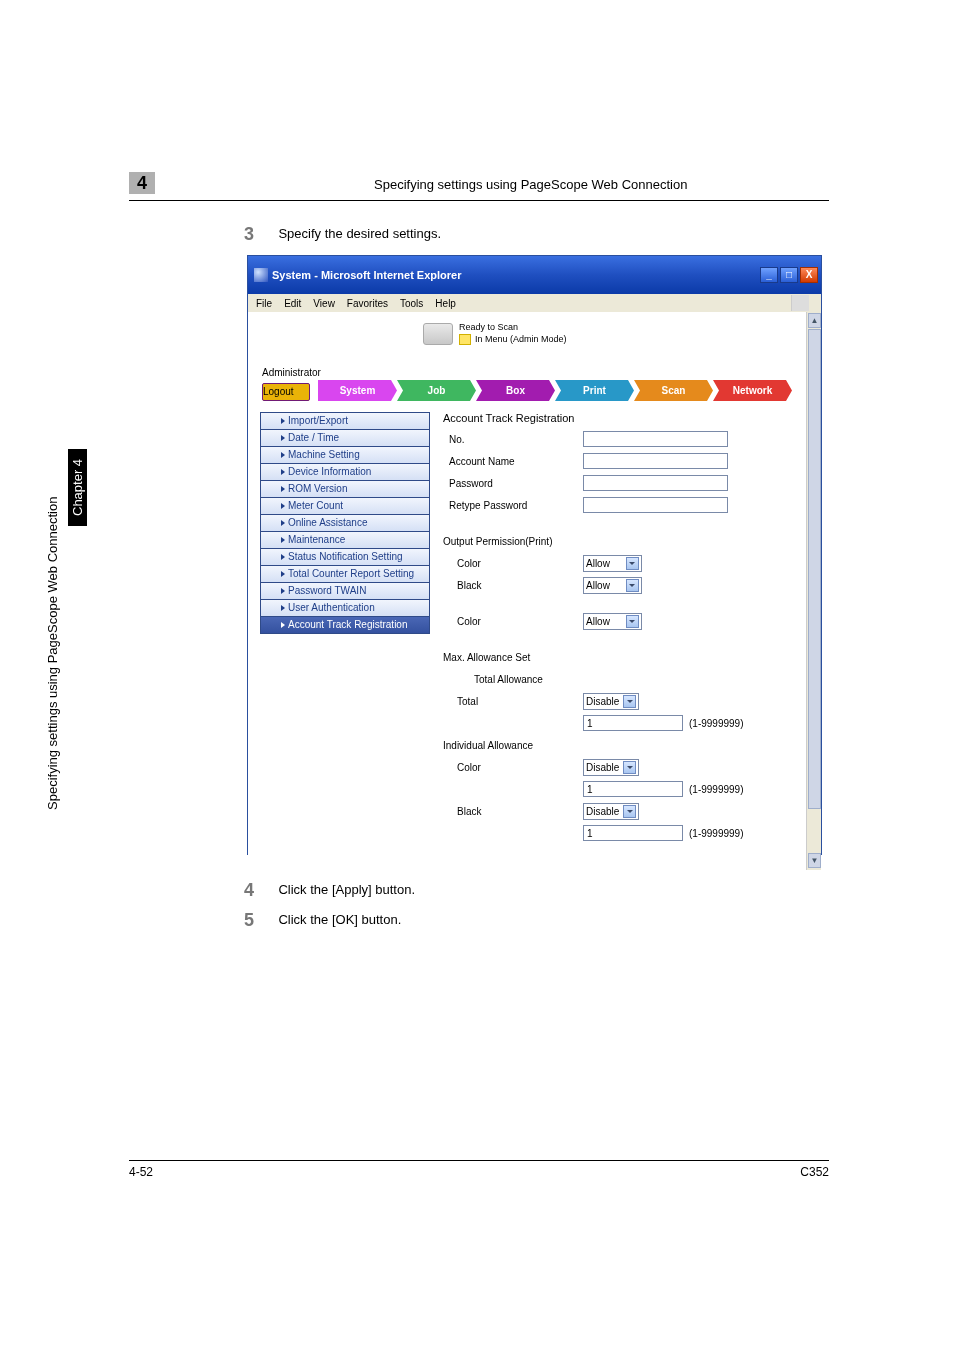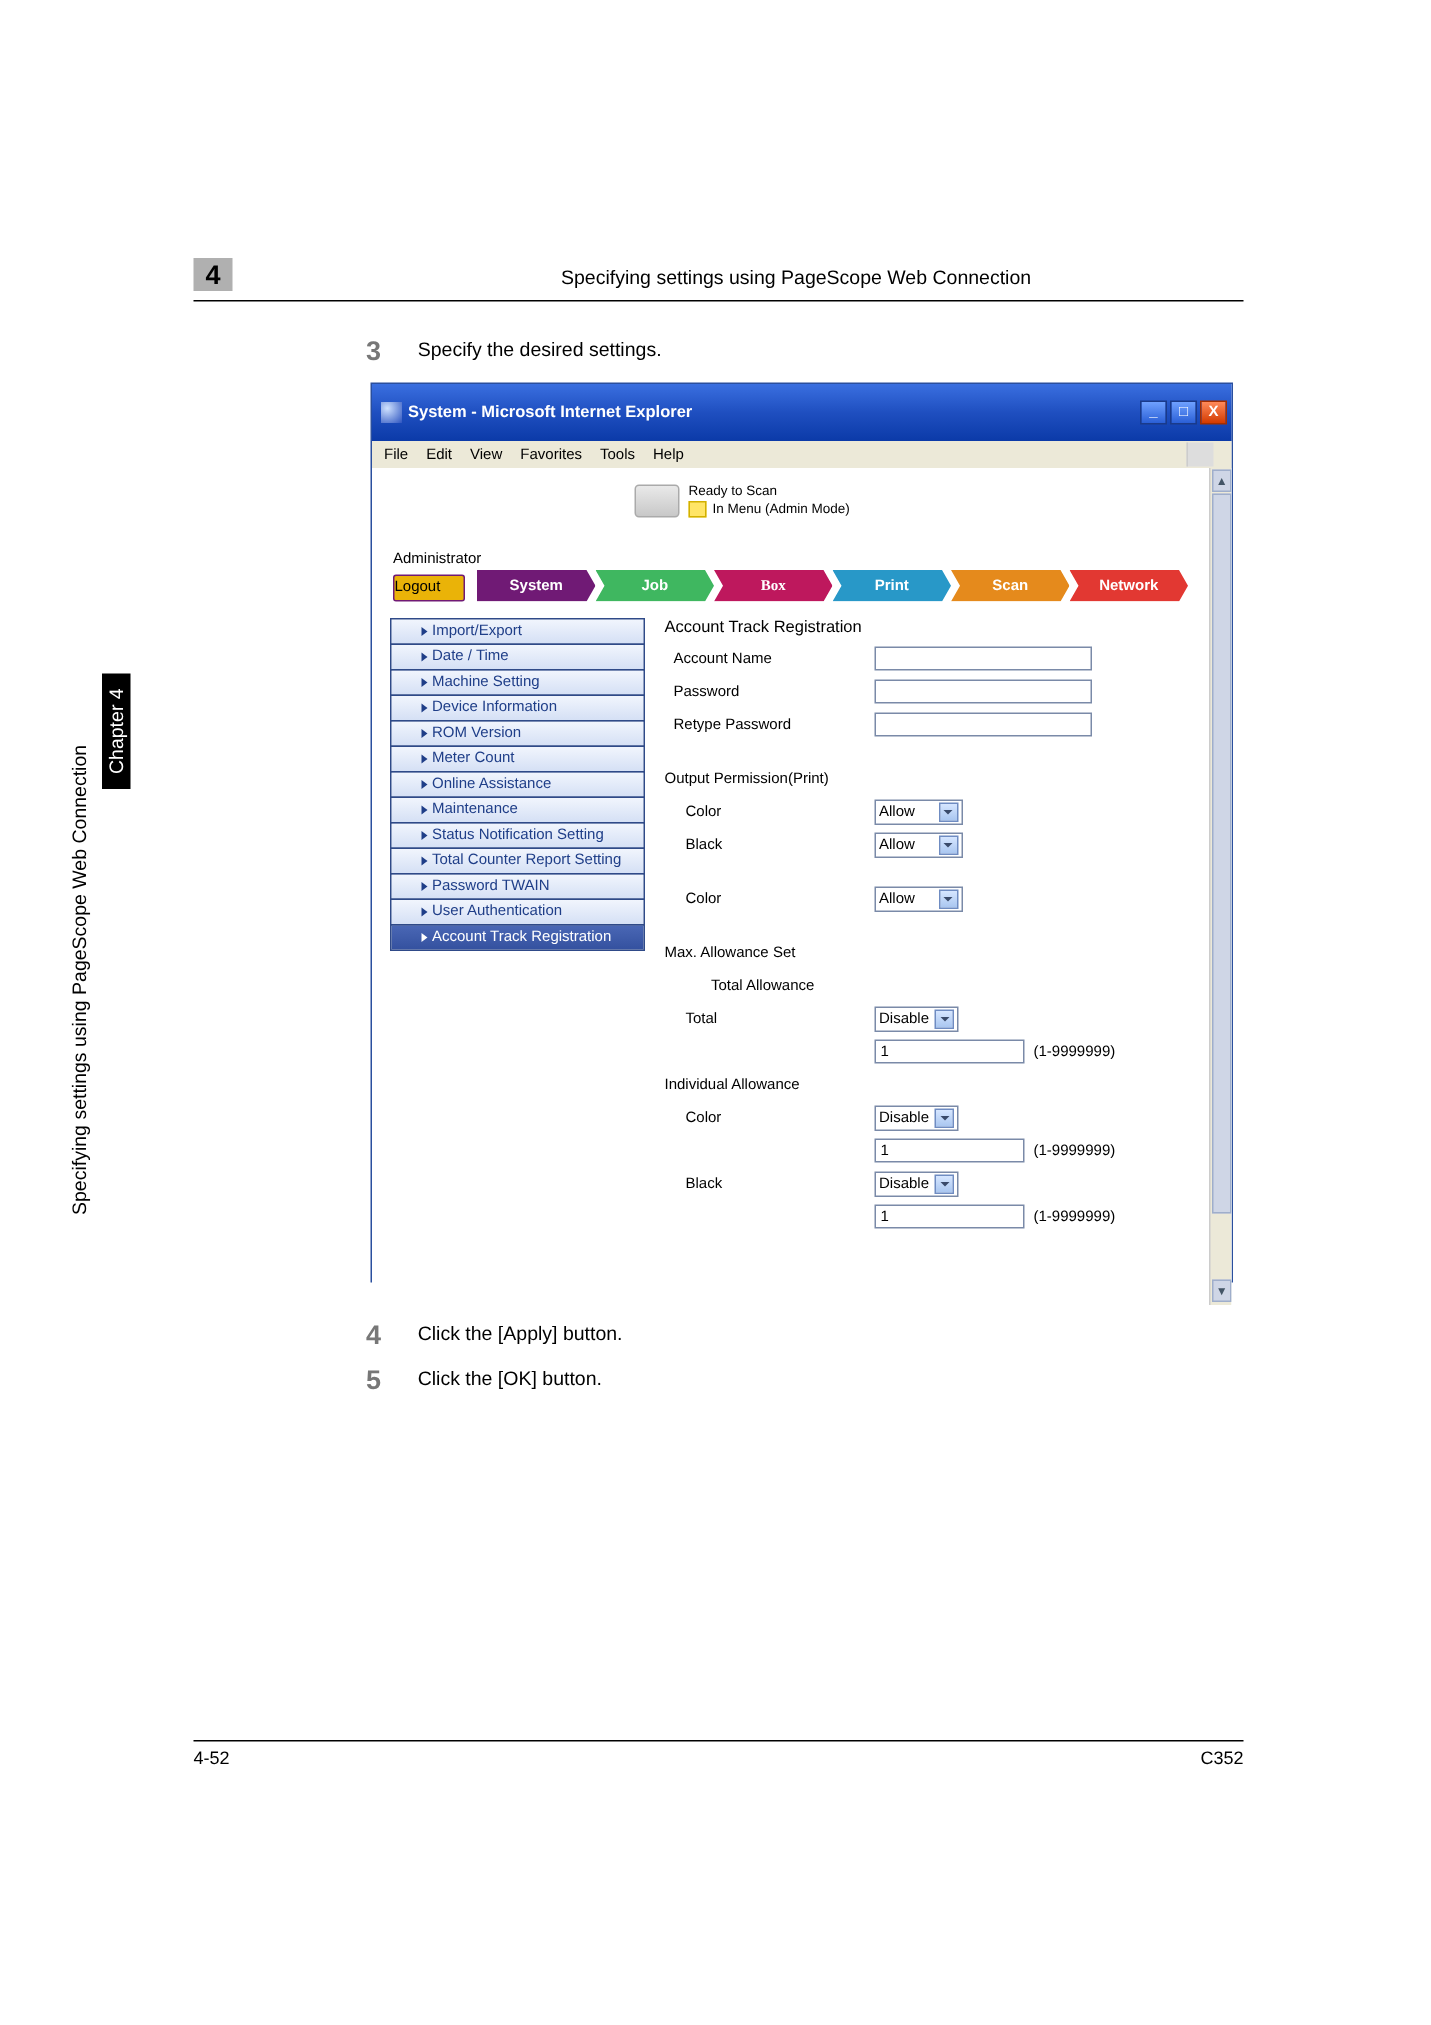--- a/index.html
+++ b/index.html
@@ -183,23 +183,23 @@
     position: relative;
   }
   .tab:after {
     content:"";
     position:absolute; right:-6px; top:0;
     width:0;height:0;
     border-left:6px solid var(--tabc);
     border-top:10.5px solid transparent;
     border-bottom:10.5px solid transparent;
   }
-  .tab-system { --tabc:#2a4aa6; background:#701a75; clip-path: polygon(0 0, calc(100% - 0px) 0, 100% 50%, calc(100% - 0px) 100%, 0 100%, 6px 50%);}
+  .tab-system { --tabc:#2a4aa6; background:#d946ef; clip-path: polygon(0 0, calc(100% - 0px) 0, 100% 50%, calc(100% - 0px) 100%, 0 100%, 6px 50%);}
   .tab-job    { --tabc:#3fb760; background:#3fb760;}
-  .tab-box    { --tabc:#3fb760; background:#be185d;font-family:Liberation Serif, serif;}
+  .tab-box    { --tabc:#3fb760; background:#a21caf;}
   .tab-print  { --tabc:#2898c8; background:#2898c8;}
   .tab-scan   { --tabc:#e58a1c; background:#e58a1c;}
   .tab-net    { --tabc:#e23832; background:#e23832;}
   .tabbar .tab { clip-path: polygon(0 0, calc(100% - 6px) 0, 100% 50%, calc(100% - 6px) 100%, 0 100%, 6px 50%); }
   .tabbar .tab:first-child { clip-path: polygon(0 0, calc(100% - 6px) 0, 100% 50%, calc(100% - 6px) 100%, 0 100%);}
   .tab:after{display:none;}
 
   .sidebar {
     position: absolute;
     left: 12px; top: 100px;
@@ -441,20 +441,24 @@
           </div>
         <div class="side-item active">
             <span class="tri"></span>
             <span>Account Track Registration</span>
           </div>
       </div>
 
       <div class="form-area">
         <div class="form-title">Account Track Registration</div>
         <div class="frow">
+            <div class="lbl">No.</div>
+            <div class="txt-input"></div>
+          </div>
+        <div class="frow">
             <div class="lbl">Account Name</div>
             <div class="txt-input"></div>
           </div>
         <div class="frow">
             <div class="lbl">Password</div>
             <div class="txt-input"></div>
           </div>
         <div class="frow">
             <div class="lbl">Retype Password</div>
             <div class="txt-input"></div>

